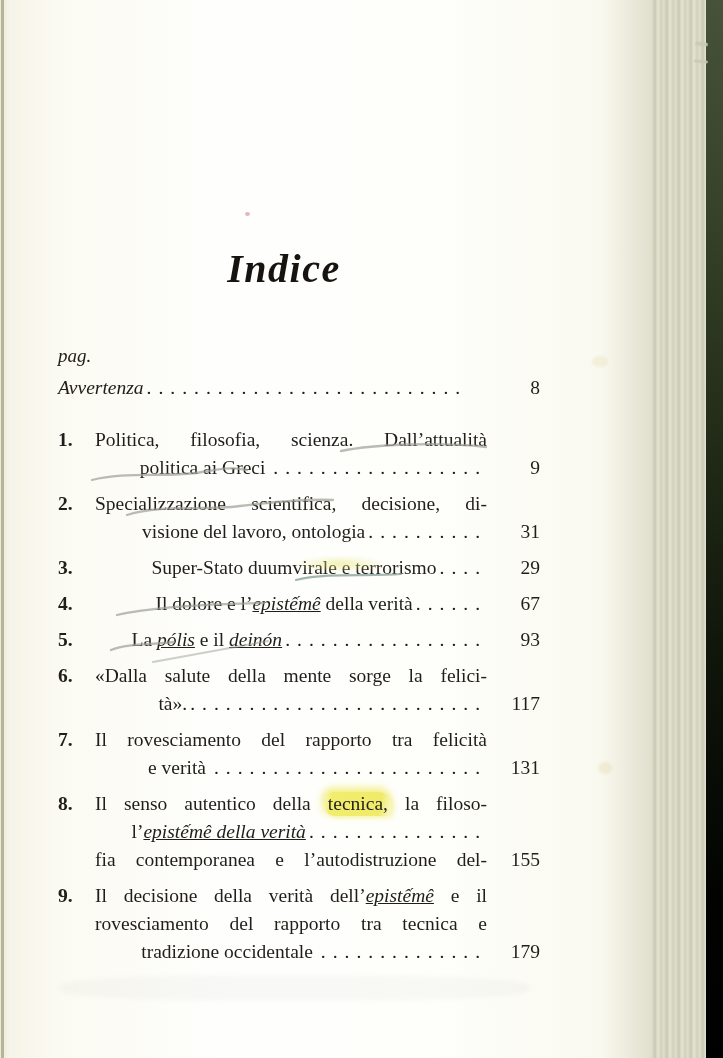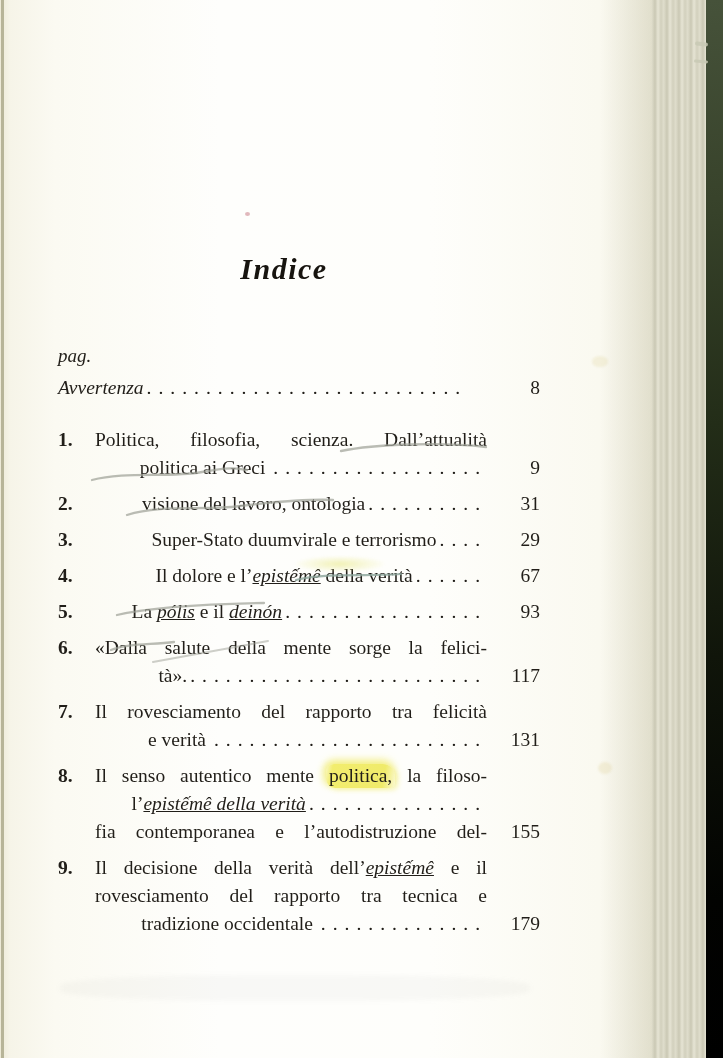--- a/index.html
+++ b/index.html
@@ -23,21 +23,21 @@
   .dark-bg{position:absolute;left:706px;top:0;width:17px;height:1058px;
     background:linear-gradient(180deg,#46523a 0%,#37422a 20%,#232d18 40%,
       #10150a 62%,#020301 85%,#000 100%);}
   .stack-mark{position:absolute;background:#c8c9b4;opacity:.85;border-radius:2px;}
   .page-shade{position:absolute;left:600px;top:0;width:52px;height:1058px;
     background:linear-gradient(90deg,rgba(120,115,90,0) 0%,rgba(120,115,90,.12) 100%);}
 
   
   #content{position:absolute;left:58px;top:250px;width:482px;color:#211e19;
     font-size:19.5px;line-height:28px;}
-  .title{font-style:italic;font-size:30px;line-height:38px;text-align:center;
+  .title{font-style:italic;font-size:40px;line-height:38px;text-align:center;
     letter-spacing:1.5px;color:#17140f;margin:0 30px 0 0;}
   .pag-label{font-style:italic;font-size:19px;text-align:left;
     margin:54px -4px 4px 0;}
   .front-row{position:relative;margin-bottom:24px;padding-right:90px;}
   .front-row .lbl{font-style:italic;text-align:center;}
 
   .toc-row{position:relative;display:flex;margin-bottom:8px;}
   .num{width:37px;font-weight:bold;flex:none;}
   .txt{width:392px;flex:none;}
   .line{min-height:28px;text-align:right;}
@@ -93,20 +93,21 @@
           <div class="num">1.</div>
           <div class="txt">
             <div class="line jl"><span>Politica, filosofia, scienza. Dall’attualità</span></div>
             <div class="line"><span>politica ai Greci </span><span class="leader">..................</span></div>
           </div>
           <div class="pnum">9</div>
         </div>
         <div class="toc-row">
           <div class="num">2.</div>
           <div class="txt">
+            <div class="line jl"><span>Specializzazione scientifica, decisione, di-</span></div>
             <div class="line"><span>visione del lavoro, ontologia</span><span class="leader">..........</span></div>
           </div>
           <div class="pnum">31</div>
         </div>
         <div class="toc-row">
           <div class="num">3.</div>
           <div class="txt">
             <div class="line"><span>Super-Stato duumvirale e terrorismo</span><span class="leader">....</span></div>
           </div>
           <div class="pnum">29</div>
@@ -137,21 +138,21 @@
           <div class="num">7.</div>
           <div class="txt">
             <div class="line jl"><span>Il rovesciamento del rapporto tra felicità</span></div>
             <div class="line"><span>e verità </span><span class="leader">.......................</span></div>
           </div>
           <div class="pnum">131</div>
         </div>
         <div class="toc-row">
           <div class="num">8.</div>
           <div class="txt">
-            <div class="line jl"><span>Il senso autentico mente </span><span class="hl">politica,</span><span> la filoso-</span></div>
+            <div class="line jl"><span>Il senso autentico della </span><span class="hl">tecnica,</span><span> la filoso-</span></div>
             <div class="line"><span>l’</span><span class="it">epistếmê della verità</span><span class="leader">...............</span></div>
             <div class="line jl"><span>fia contemporanea e l’autodistruzione del-</span></div>
           </div>
           <div class="pnum">155</div>
         </div>
         <div class="toc-row">
           <div class="num">9.</div>
           <div class="txt">
             <div class="line jl"><span>Il decisione della verità dell’</span><span class="it">epistếmê</span><span> e il</span></div>
             <div class="line jl"><span>rovesciamento del rapporto tra tecnica e</span></div>

